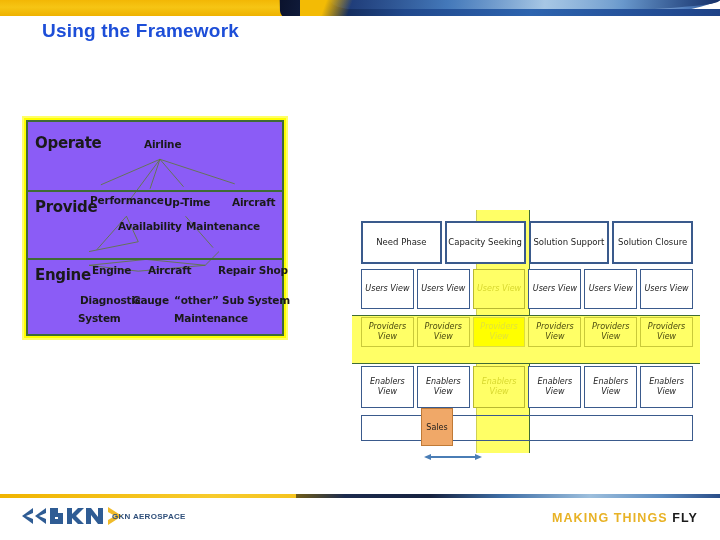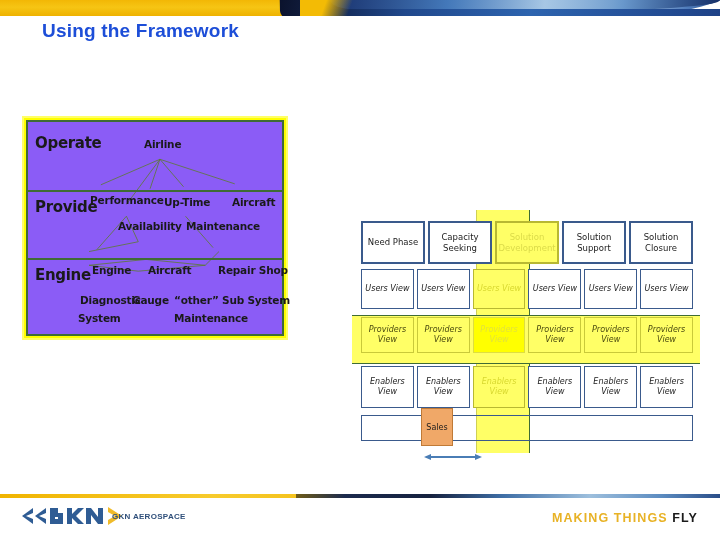--- a/index.html
+++ b/index.html
@@ -169,21 +169,21 @@
   }
   .grid-row {
     position: absolute;
     left: 9px;
     width: 332px;
     display: flex;
     gap: 3px;
   }
   .grid-row.r-head { top: 18px;  height: 43px; }
   .grid-row.r-users { top: 66px;  height: 40px; }
-  .grid-row.r-prov  { top: 114px; height: 36px; }
+  .grid-row.r-prov  { top: 114px; height: 30px; }
   .grid-row.r-enab  { top: 163px; height: 42px; }
 
   .cell {
     flex: 1 1 0;
     box-sizing: border-box;
     display: flex;
     align-items: center;
     justify-content: center;
     text-align: center;
     background: #ffffff;
@@ -366,21 +366,20 @@
   <div class="grid-area">
 
     <div class="hl-col"></div>
     <div class="hl-row"></div>
 
     <div class="grid-rows">
 
       <div class="grid-row r-head">
         <div class="cell head">Need Phase</div>
         <div class="cell head">Capacity Seeking</div>
-        <div class="cell head yellowcell">Solution Development</div>
         <div class="cell head">Solution Support</div>
         <div class="cell head">Solution Closure</div>
       </div>
 
       <div class="grid-row r-users">
         <div class="cell view">Users View</div>
         <div class="cell view">Users View</div>
         <div class="cell view yellowcell">Users View</div>
         <div class="cell view">Users View</div>
         <div class="cell view">Users View</div>

